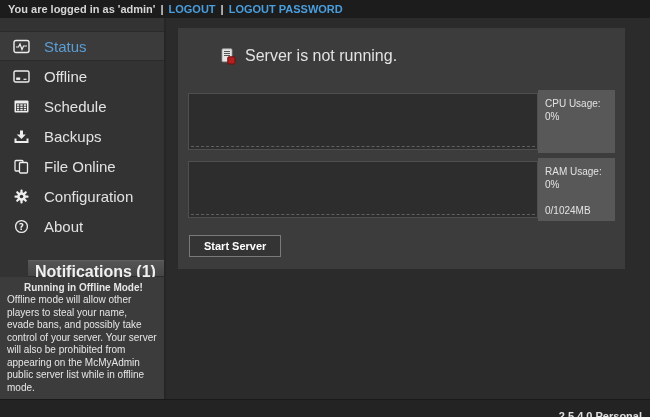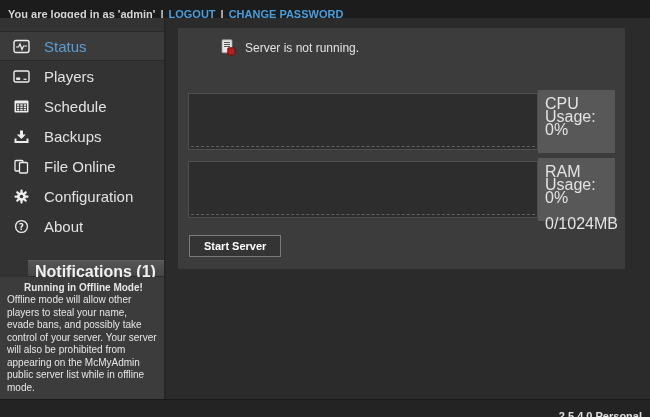--- a/index.html
+++ b/index.html
@@ -5,21 +5,21 @@
   * { margin:0; padding:0; box-sizing:border-box; }
   html,body { width:650px; height:417px; }
   body {
     font-family:"Liberation Sans", sans-serif;
     background:#2b2b2b;
     color:#ddd;
     overflow:hidden;
   }
   
   .topbar {
-    height:18px; background:#1c1c1c; display:flex; 
+    height:18px; background:#1c1c1c; display:flex; align-items:center;
     padding:8px 8px; font-size:11px; font-weight:bold; color:#d6d6d6;
     white-space:nowrap;
   }
   .topbar .sep { margin:0 5px; color:#d6d6d6; }
   .topbar a { color:#4a9ede; text-decoration:none; cursor:pointer; }
   
   .content { display:flex; height:381px; }
   
   .sidebar {
     width:166px; background:#333333; display:flex; flex-direction:column;
@@ -55,38 +55,38 @@
   .panel { width:447px; margin:10px 0 0 12px; }
   .panel-header {
     height:30px; background:#1f1f1f; display:flex; align-items:center;
     padding:0 11px;
   }
   .panel-title { font-size:16px; color:#f2f2f2; letter-spacing:.2px; }
   .panel-icon { margin-left:auto; display:inline-flex; }
   .panel-body { background:#3c3c3c; padding:11px 10px 12px 10px; }
   
   .status-row { display:flex; align-items:flex-start; min-height:46px; }
-  .status-msg { display:flex; align-items:center; font-size:12px; color:#e2e2e2;padding-left:33px; }
+  .status-msg { display:flex; align-items:center; margin-top:8px; font-size:16px; color:#e2e2e2;padding-left:33px; }
   .status-msg .s-icon { margin-right:9px; display:inline-flex; }
   table.info { border-collapse:collapse; margin-left:auto; margin-right:52px; font-size:11px; }
   table.info td { padding:1px 0; vertical-align:top; }
   table.info td.lbl { color:#c9c9c9; width:86px; }
   table.info td.val { color:#dedede; }
   
   .graph-row { display:flex; align-items:stretch; margin-top:5px; height:63px; }
   .graph-area {
     flex:1; background:#2d2d2d; border:1px solid #4f4f4f;
     margin:3px 0; position:relative;
   }
   .graph-baseline {
     position:absolute; left:2px; right:2px; bottom:2px;
     border-top:1px dashed #606060;
   }
   .graph-label {
-    width:77px; background:#585858; padding:7px 7px; font-size:16px;
+    width:77px; background:#585858; padding:7px 7px; font-size:10px;
     line-height:13px; color:#e3e3e3;
   }
   .graph-label .gap { height:13px; }
   
   .start-btn {
     margin-top:14px; margin-left:1px;
     background:#343434; border:1px solid #7a7a7a; border-radius:0;
     color:#fff; font-weight:bold; font-size:11px;
     font-family:"Liberation Sans", sans-serif;
     padding:4px 14px; cursor:pointer;
@@ -99,21 +99,21 @@
   }
 </style>
 </head>
 <body>
 
 <div class="topbar">
   <span>You are logged in as 'admin'</span>
   <span class="sep">|</span>
   <a>LOGOUT</a>
   <span class="sep">|</span>
-  <a>CHANGE PASSWORD</a>
+  <a>LOGOUT PASSWORD</a>
 </div>
 
 <div class="content">
 
   <div class="sidebar">
     <div class="nav-list">
 
       <div class="side-item selected">
         <span class="side-icon">
           <svg width="17" height="15" viewBox="0 0 17 15">
@@ -125,21 +125,21 @@
       </div>
 
       <div class="side-item">
         <span class="side-icon">
           <svg width="17" height="15" viewBox="0 0 17 15">
               <rect x="1" y="2" width="15" height="11" rx="1.5" fill="none" stroke="#eee" stroke-width="1.4"></rect>
               <rect x="3.2" y="8.5" width="4" height="2.4" fill="#eee"></rect>
               <rect x="10.5" y="9.7" width="3" height="1.2" fill="#eee"></rect>
             </svg>
         </span>
-        <span class="side-label">Players</span>
+        <span class="side-label">Offline</span>
       </div>
 
 
       <div class="side-item">
         <span class="side-icon">
           <svg width="17" height="15" viewBox="0 0 17 15">
               <rect x="1.5" y="1.5" width="14" height="12" rx="1" fill="#eee"></rect>
               <rect x="3" y="4.5" width="11" height="7.5" fill="#333"></rect>
               <g fill="#eee">
                 <rect x="3.8" y="5.3" width="2.4" height="1.5"></rect>

